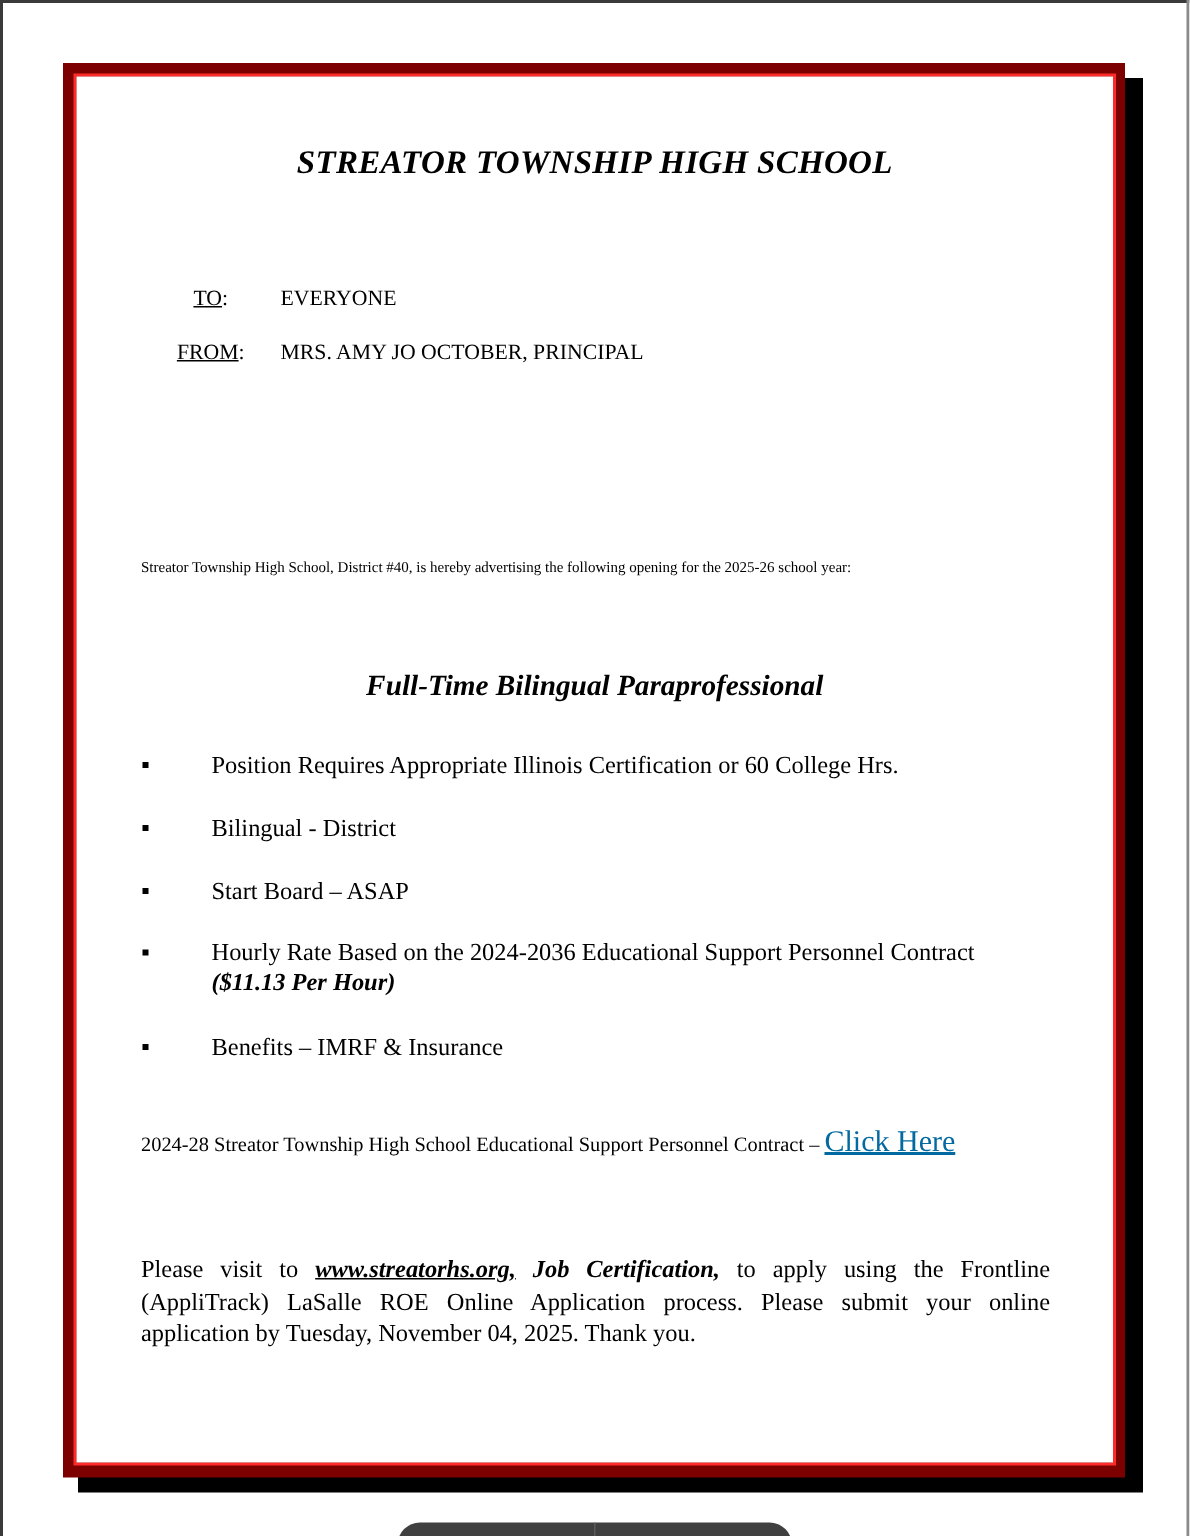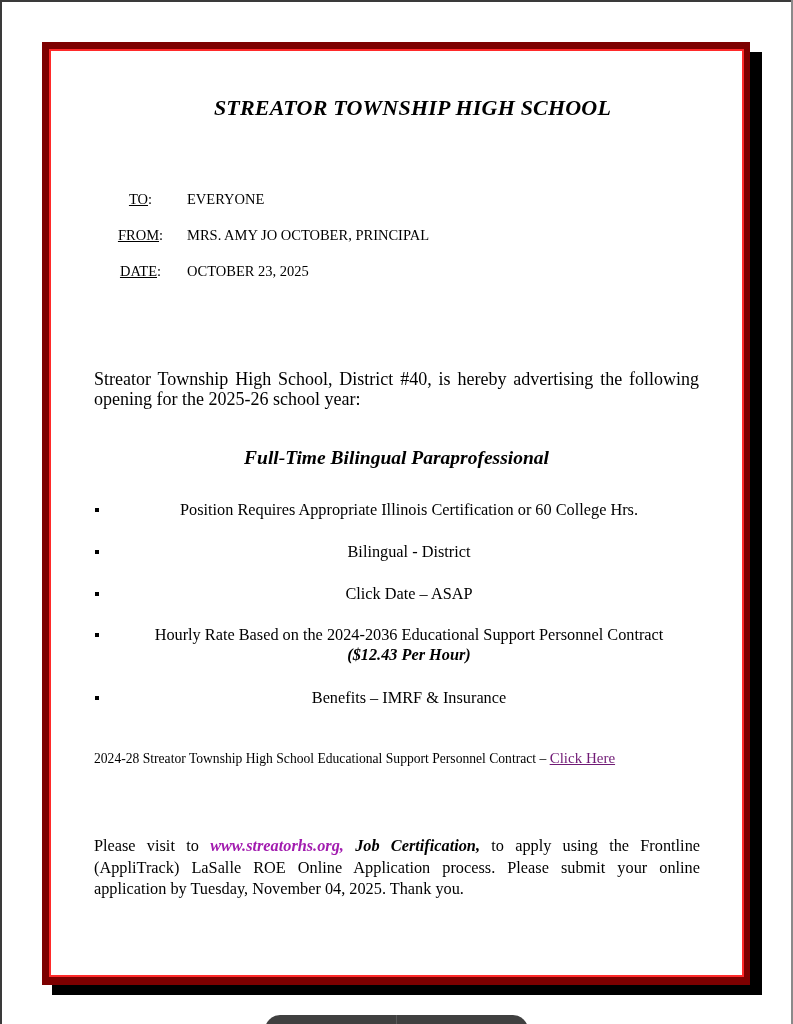--- a/index.html
+++ b/index.html
@@ -25,58 +25,58 @@
     position: absolute; left: 7px; top: 7px; right: 6px; bottom: 8px;
     border: 2px solid #ff2a2a; box-sizing: border-box;
   }
   .page {
     position: absolute; left: 51px; top: 51px; width: 691px; height: 924px;
     background: #fff;
   }
 
   .title {
     position: absolute; left: 0; width: 100%; top: 44px; text-align: center;
-    font-weight: bold; font-style: italic; font-size: 22px; letter-spacing: 0.2px; padding-left: 16px;
+    font-weight: bold; font-style: italic; font-size: 22px; letter-spacing: 0.2px;
   }
 
   .memo-row { position: absolute; left: 43px; font-size: 14.5px; }
   .memo-label { display: inline-block; width: 93px; text-align: center; }
   .memo-label span.u { text-decoration: underline; }
   .memo-value { display: inline-block; }
 
   .intro {
     position: absolute; left: 43px; width: 605px; top: 318px;
-    font-size: 18px; line-height: 20px; text-align: justify;
+    font-size: 10px; line-height: 20px; text-align: justify;
     text-align-last: left;
   }
   .position-heading {
     position: absolute; left: 0; width: 100%; top: 396px; text-align: center;
     font-size: 19.5px; font-weight: bold; font-style: italic;
   }
 
   .bullet { position: absolute; left: 44px; font-size: 16.3px; line-height: 20px; }
   .bullet .sq {
     position: absolute; left: 0; top: 8px; width: 4px; height: 4px; background: #000;
   }
-  .bullet .btext { position: absolute; left: 34px; width: 560px; text-align: center; }
+  .bullet .btext { position: absolute; left: 46px; width: 560px; }
   .bullet .btext b { font-style: italic; }
 
   .contract-line {
     position: absolute; left: 43px; top: 699px; font-size: 13.6px; white-space: nowrap;
   }
-  .contract-line a { color: #701a75; text-decoration: underline; font-size: 15px; }
+  .contract-line a { color: #0369a1; text-decoration: underline; font-size: 20px; }
   .contract-note {
     position: absolute; left: 43px; top: 717px; font-size: 11.4px; font-style: italic; white-space: nowrap;
   }
 
   .closing {
     position: absolute; left: 43px; width: 606px; top: 784px;
     font-size: 16.3px; line-height: 21.5px; text-align: justify; text-align-last: left;
   }
-  .closing .link { font-weight: bold; font-style: italic; color: #a21caf; }
+  .closing .link { font-weight: bold; font-style: italic; text-decoration: underline; color: #000000; }
   .closing .bi { font-weight: bold; font-style: italic; }
 
   .toolbar {
     position: absolute; left: 265px; top: 1015px; width: 263px; height: 30px;
     background: #404040; border-radius: 16px; overflow: hidden;
     display: flex;
   }
   .toolbar .seg { flex: 1; height: 100%; }
   .toolbar .divider { width: 1px; background: #5a5a5a; height: 100%; }
 </style>
@@ -94,43 +94,40 @@
 
 <div class="page">
   <div class="title">STREATOR TOWNSHIP HIGH SCHOOL</div>
 
   <div class="memo-row" style="top:140px">
     <span class="memo-label"><span class="u">TO</span>:</span><span class="memo-value">EVERYONE</span>
   </div>
   <div class="memo-row" style="top:176px">
     <span class="memo-label"><span class="u">FROM</span>:</span><span class="memo-value">MRS. AMY JO OCTOBER, PRINCIPAL</span>
   </div>
-  <div class="memo-row" style="top:212px">
-    <span class="memo-label"><span class="u">DATE</span>:</span><span class="memo-value">OCTOBER 23, 2025</span>
-  </div>
 
   <div class="intro">Streator Township High School, District #40, is hereby advertising the following opening for the 2025-26 school year:</div>
 
   <div class="position-heading">Full-Time Bilingual Paraprofessional</div>
 
   <div class="bullet" style="top:449px">
     <span class="sq"></span>
     <span class="btext">Position Requires Appropriate Illinois Certification or 60 College Hrs.</span>
   </div>
   <div class="bullet" style="top:491px">
     <span class="sq"></span>
     <span class="btext">Bilingual - District</span>
   </div>
   <div class="bullet" style="top:533px">
     <span class="sq"></span>
-    <span class="btext">Click Date – ASAP</span>
+    <span class="btext">Start Board – ASAP</span>
   </div>
   <div class="bullet" style="top:574px">
     <span class="sq"></span>
-    <span class="btext"><span>Hourly Rate Based on the 2024-2036 Educational Support Personnel Contract </span><b>($12.43 Per Hour)</b></span>
+    <span class="btext"><span>Hourly Rate Based on the 2024-2036 Educational Support Personnel Contract </span><b>($11.13 Per Hour)</b></span>
   </div>
   <div class="bullet" style="top:637px">
     <span class="sq"></span>
     <span class="btext">Benefits – IMRF &amp; Insurance</span>
   </div>
 
   <div class="contract-line">
     <span>2024-28 Streator Township High School Educational Support Personnel Contract – </span><a href="#">Click Here</a>
   </div>
 

